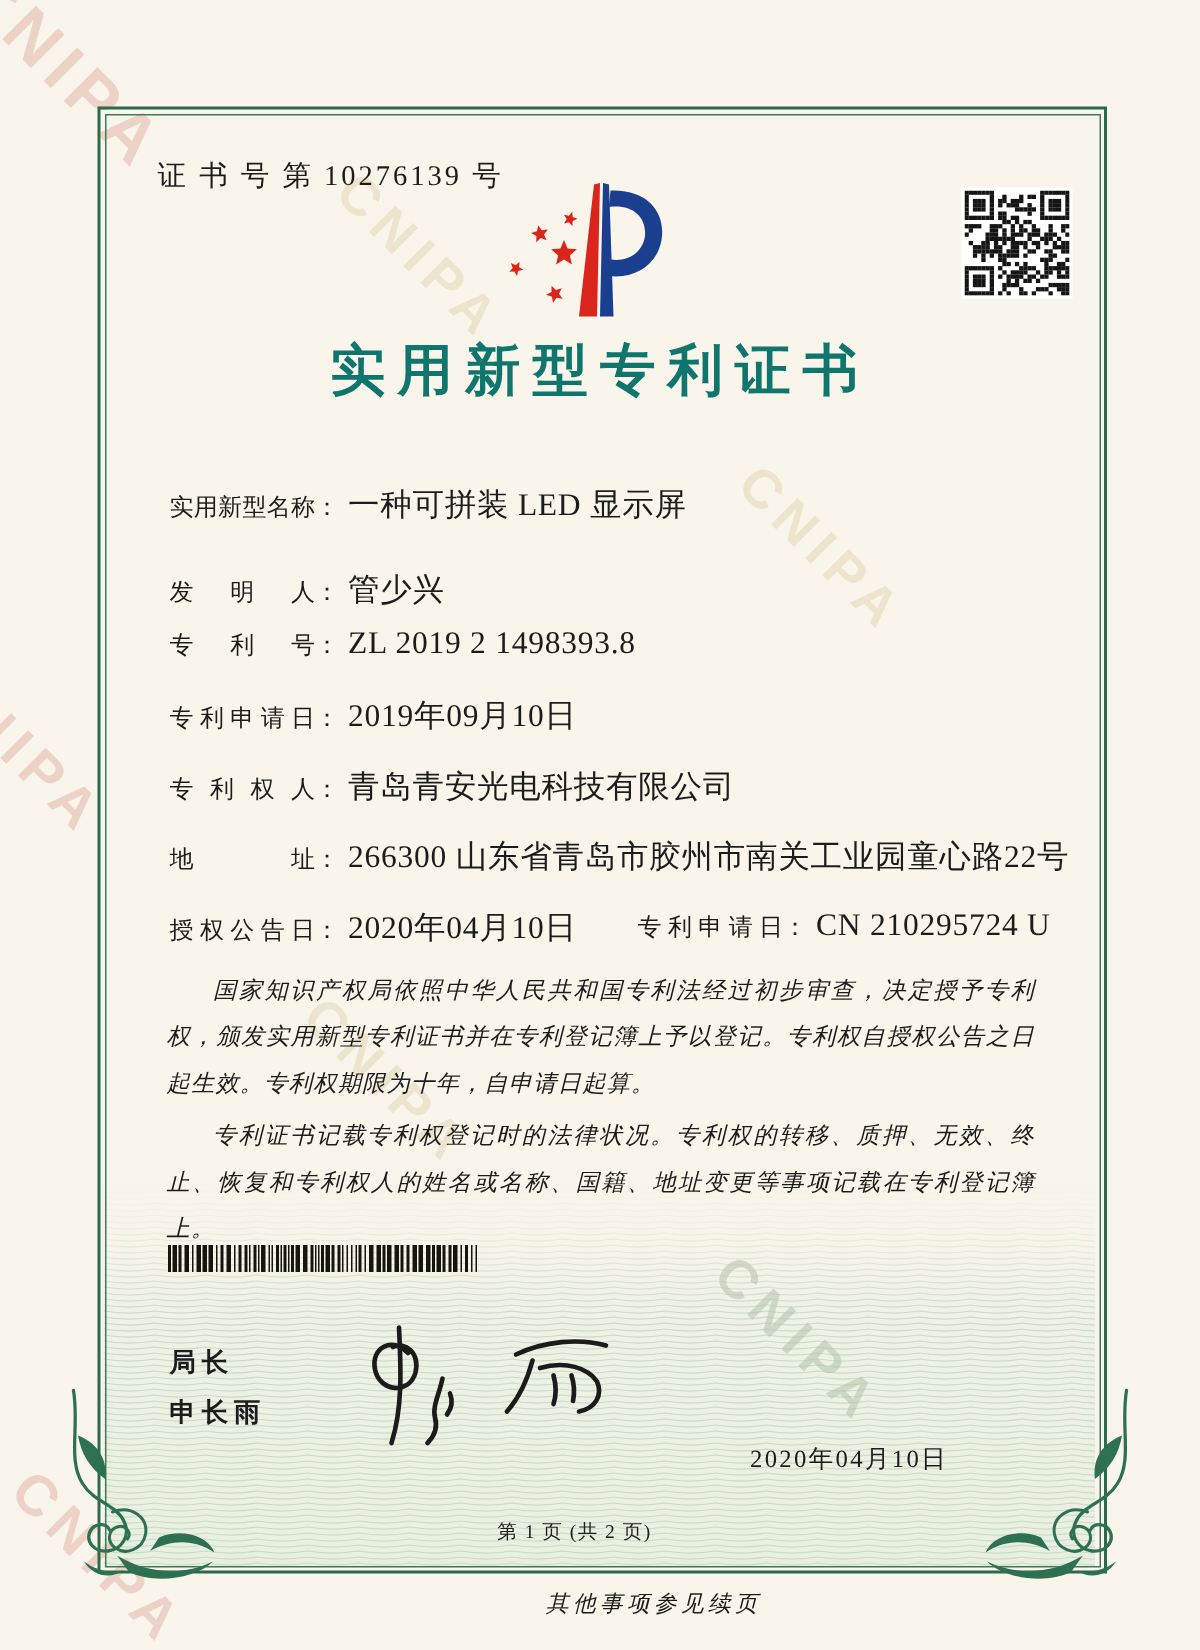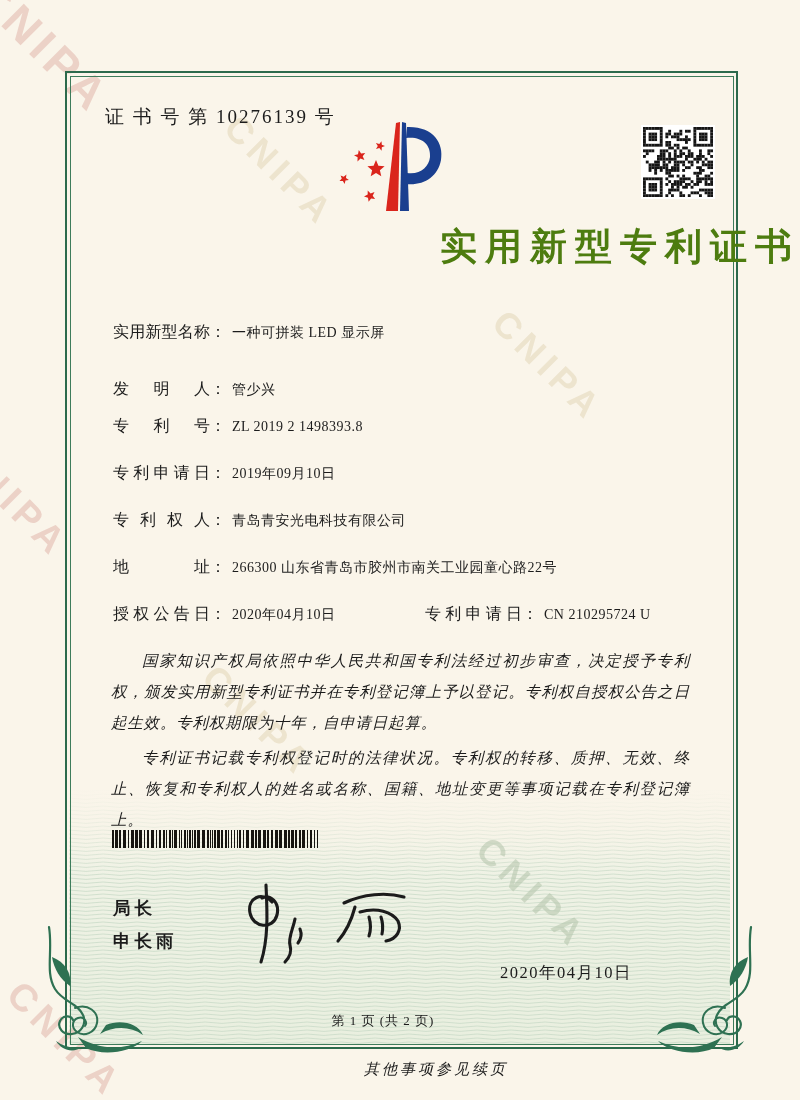--- a/index.html
+++ b/index.html
@@ -25,26 +25,26 @@
   .wm3{left:478px;top:345px;}
   .wm4{left:-62px;top:478px;}
   .wm5{left:188px;top:700px;}
   .wm6{left:462px;top:872px;}
   .wm7{left:-8px;top:1018px;}
   
   .ct{position:absolute;z-index:3;}
   .cert-no{left:105px;top:104px;font-size:19px;letter-spacing:2px;}
   .logo{left:336px;top:110px;width:122px;height:106px;}
   .qr{left:641px;top:125px;width:70px;height:70px;background:#fff;padding:2px;}
-  .title{left:0;top:222px;width:100%;text-align:right;font-size:37px;font-weight:700;
-         letter-spacing:8px;color:#4d7c0f;}
+  .title{left:0;top:222px;width:100%;text-align:center;font-size:37px;font-weight:700;
+         letter-spacing:8px;color:#0f766e;}
   .frow{left:113px;height:24px;font-size:16px;white-space:nowrap;}
   .flabel{display:inline-block;width:97px;text-align:justify;text-align-last:justify;vertical-align:baseline;}
   .fcolon{display:inline-block;margin-right:6px;}
-  .fvalue{font-size:14px;letter-spacing:.5px;}
+  .fvalue{font-size:21px;letter-spacing:.5px;}
   .grant{position:absolute;left:312px;top:0;white-space:nowrap;}
   .bodytext{left:107px;top:641px;width:587px;}
   .bodytext p{margin:4px;text-indent:2em;font-size:15.5px;line-height:31px;
               letter-spacing:.8px;text-align:justify;font-style:italic;}
   .barcode{left:112px;top:830px;width:208px;height:18px;}
   .signer{left:113px;font-family:"Liberation Sans","DejaVu Sans",sans-serif;
           font-size:17.5px;font-weight:600;letter-spacing:4px;}
   .signer-title{top:896px;}
   .signer-name{top:929px;}
   .sig{left:232px;top:872px;width:200px;height:95px;}

